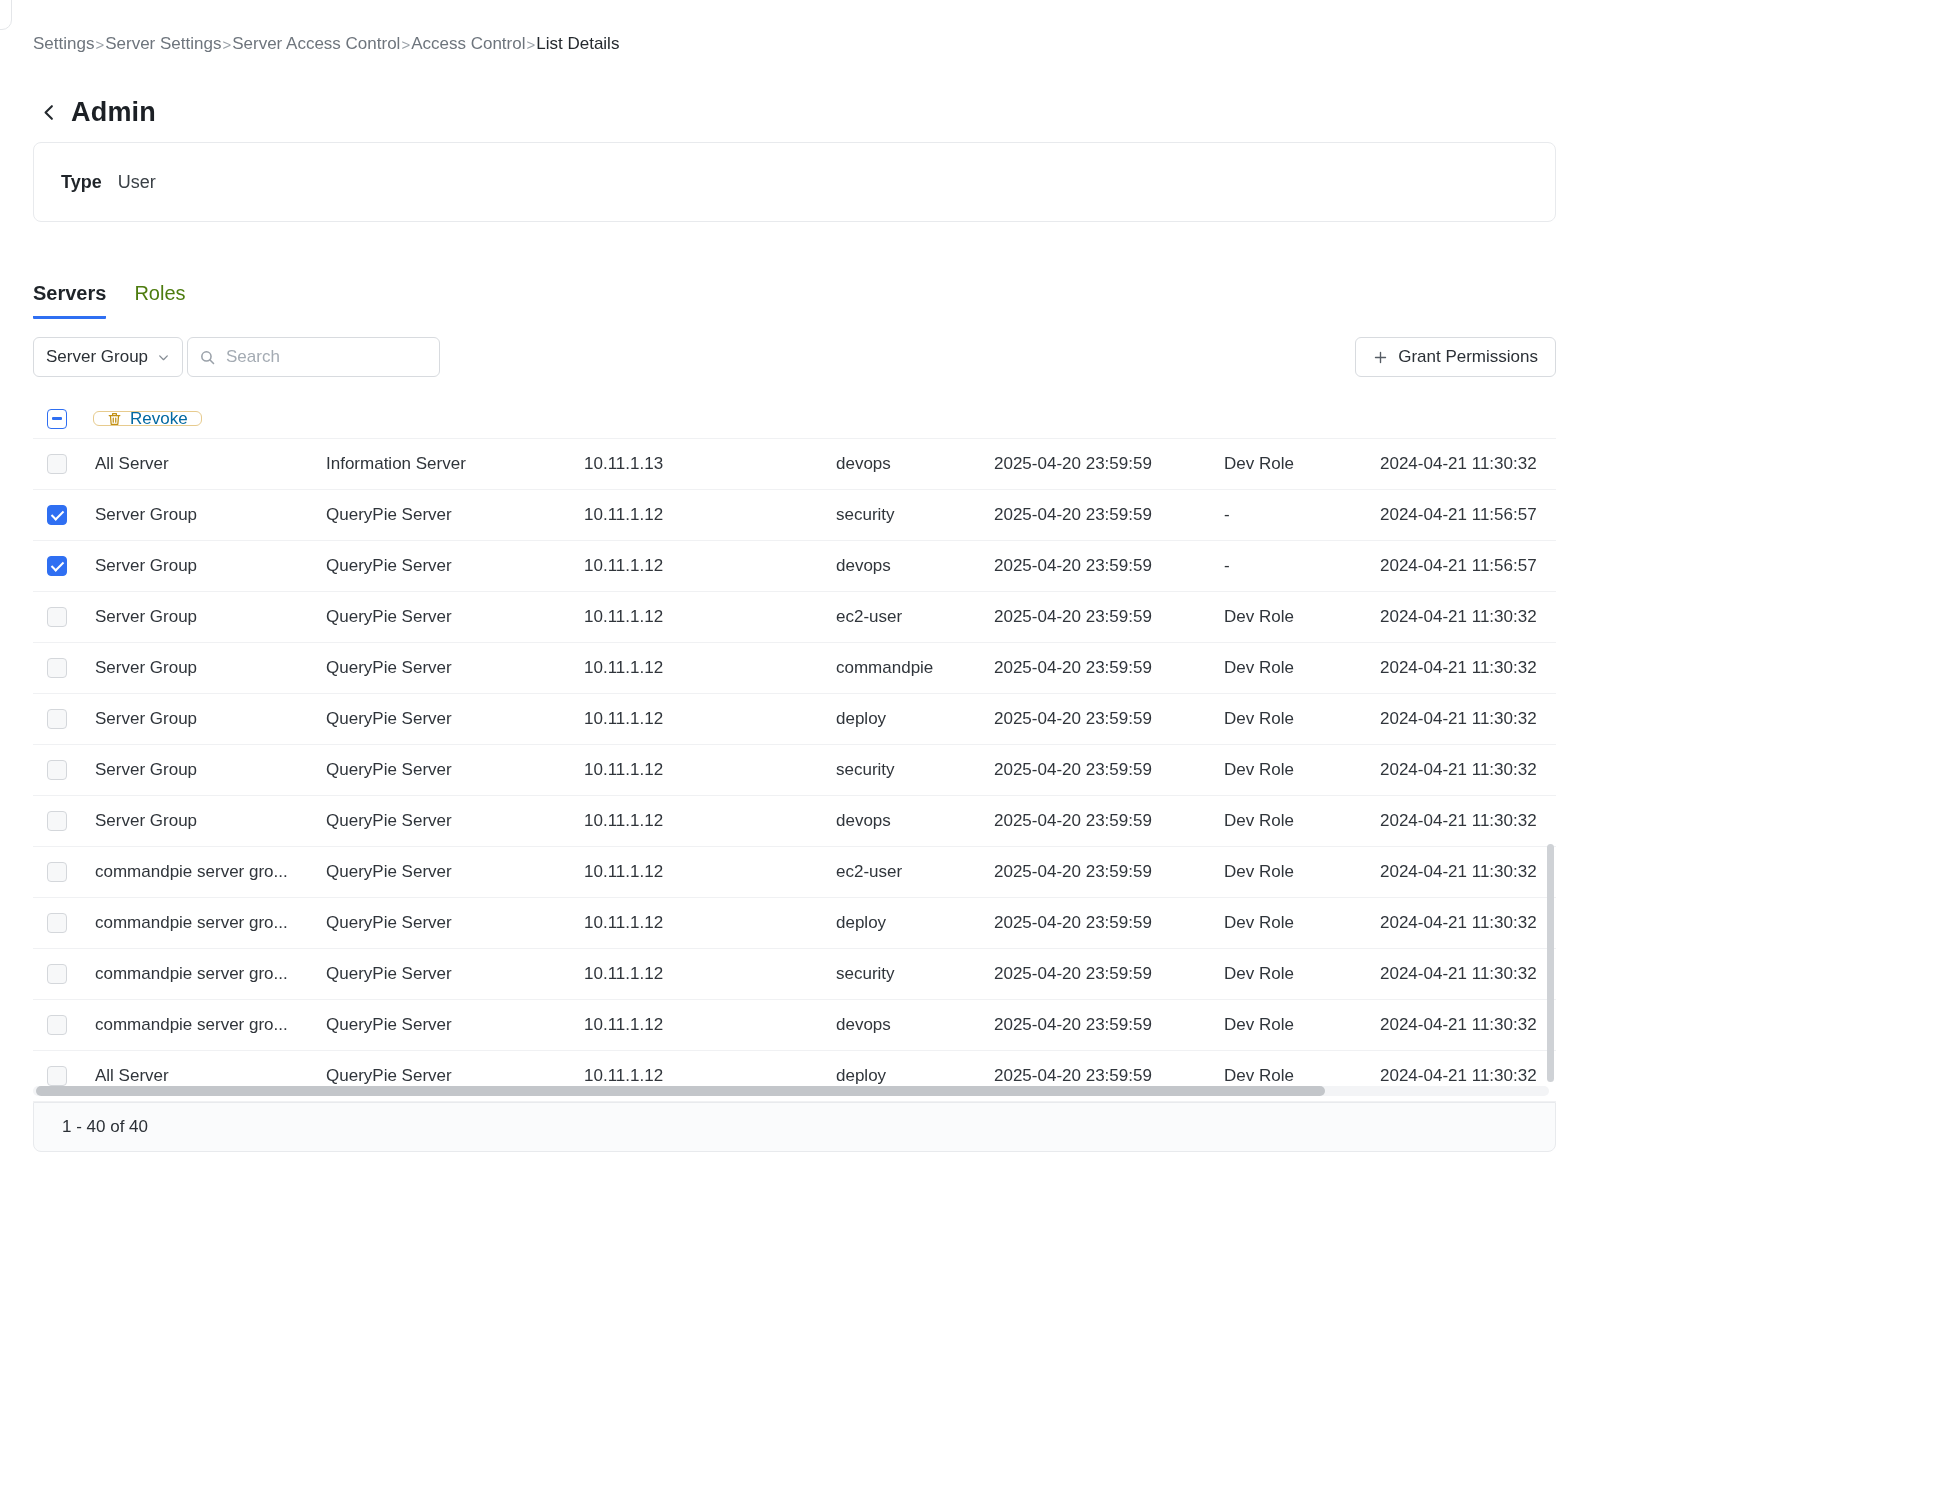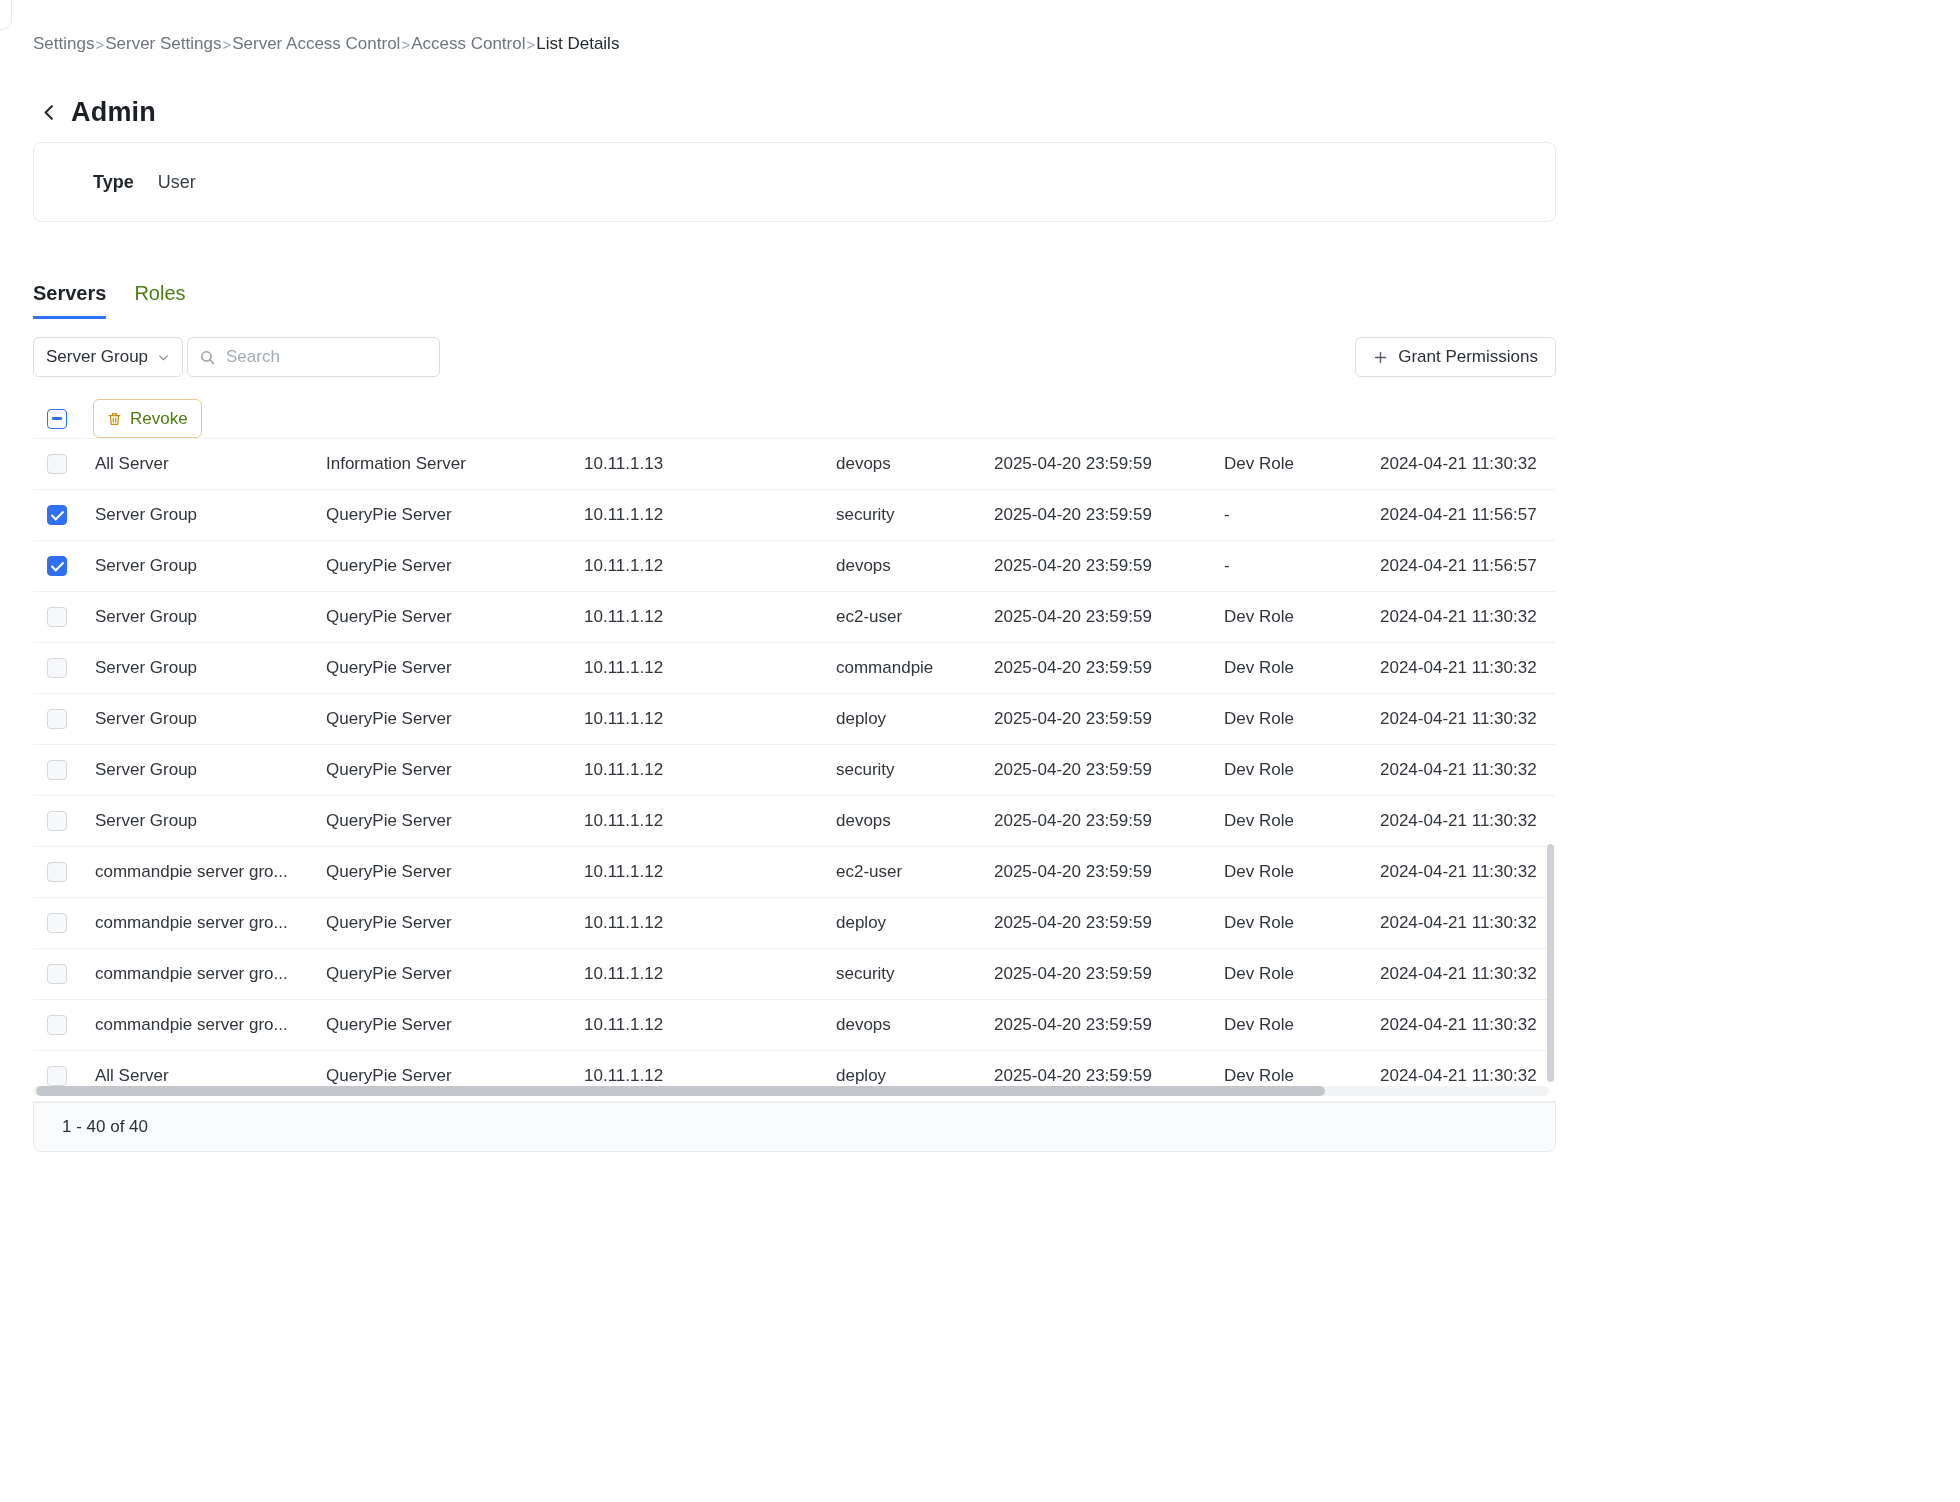--- a/index.html
+++ b/index.html
@@ -69,21 +69,21 @@
     margin-top:10px;
     border:1px solid #e8eaed;
     border-radius:8px;
     padding:26px 27px;
     display:flex;
     flex-direction:column;
     gap:25px;
     font-size:18px;
   }
   .info-row { display:flex; line-height:26px; }
-  .pair { display:flex; gap:24px; align-items:center;margin-left:32px; }
+  .pair { display:flex; gap:16px; align-items:center; }
   .pair-created { width:742px; flex:none; }
   .ilabel { font-weight:700; color:#1f2429; }
   .ivalue { color:#3a4046; }
 
   
   .tabs {
     margin-top:60px;
     display:flex;
     gap:28px;
     font-size:20px;
@@ -147,27 +147,27 @@
   }
 
   
   .table-wrap { margin-top:22px; position:relative; }
   .toolbar {
     height:40px;
     display:flex; align-items:center;
     border-bottom:1px solid #f0f1f3;
   }
   .revoke-btn {
-    height:39px;
+    height:15px;
     padding:0 13px;
     margin-left:-2px;
     border:1px solid #e7cb8e;
     border-radius:6px;
     background:#fff;
-    color:#4d7c0f;
+    color:#0369a1;
     display:flex; align-items:center; gap:8px;
     font-size:17px;
     cursor:pointer;
     font-family:inherit;
   }
   .trow {
     display:flex; align-items:center;
     height:51px;
     border-bottom:1px solid #f0f1f3;
     font-size:17px;

